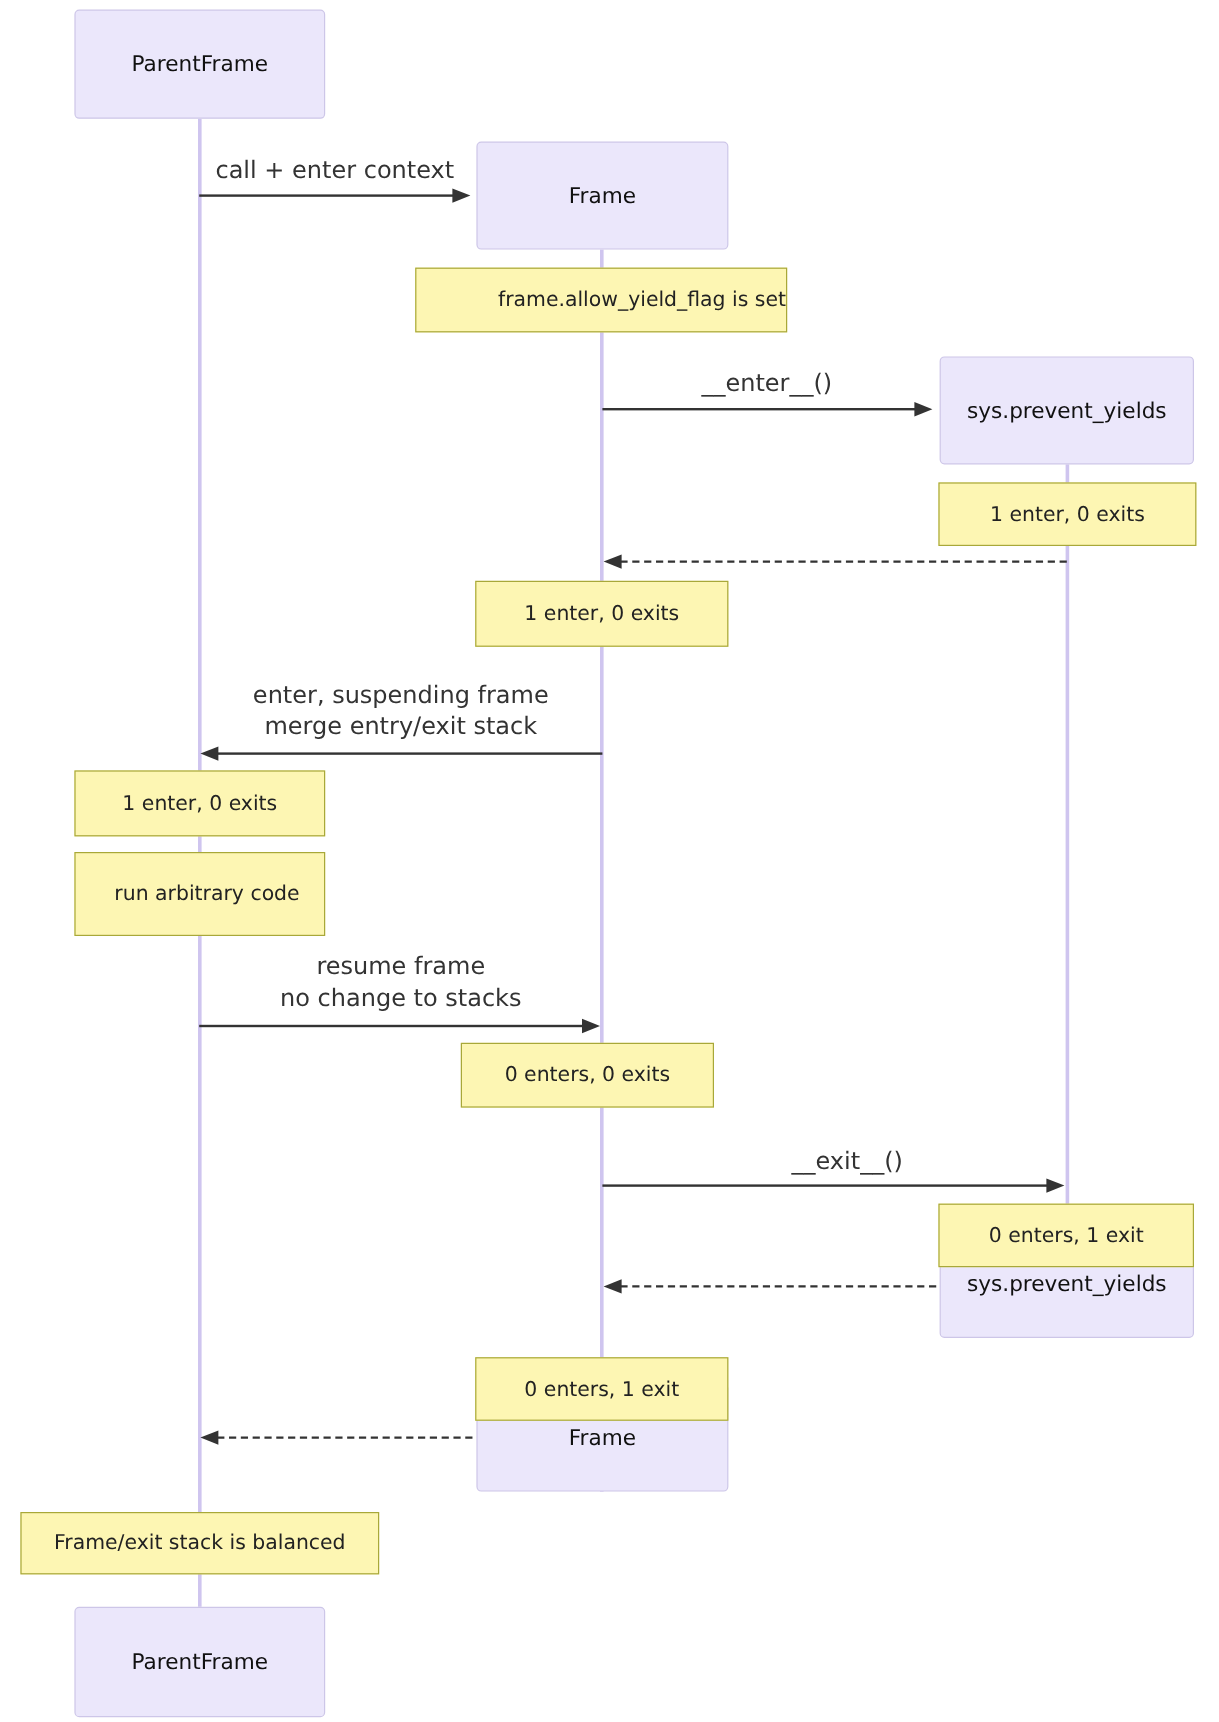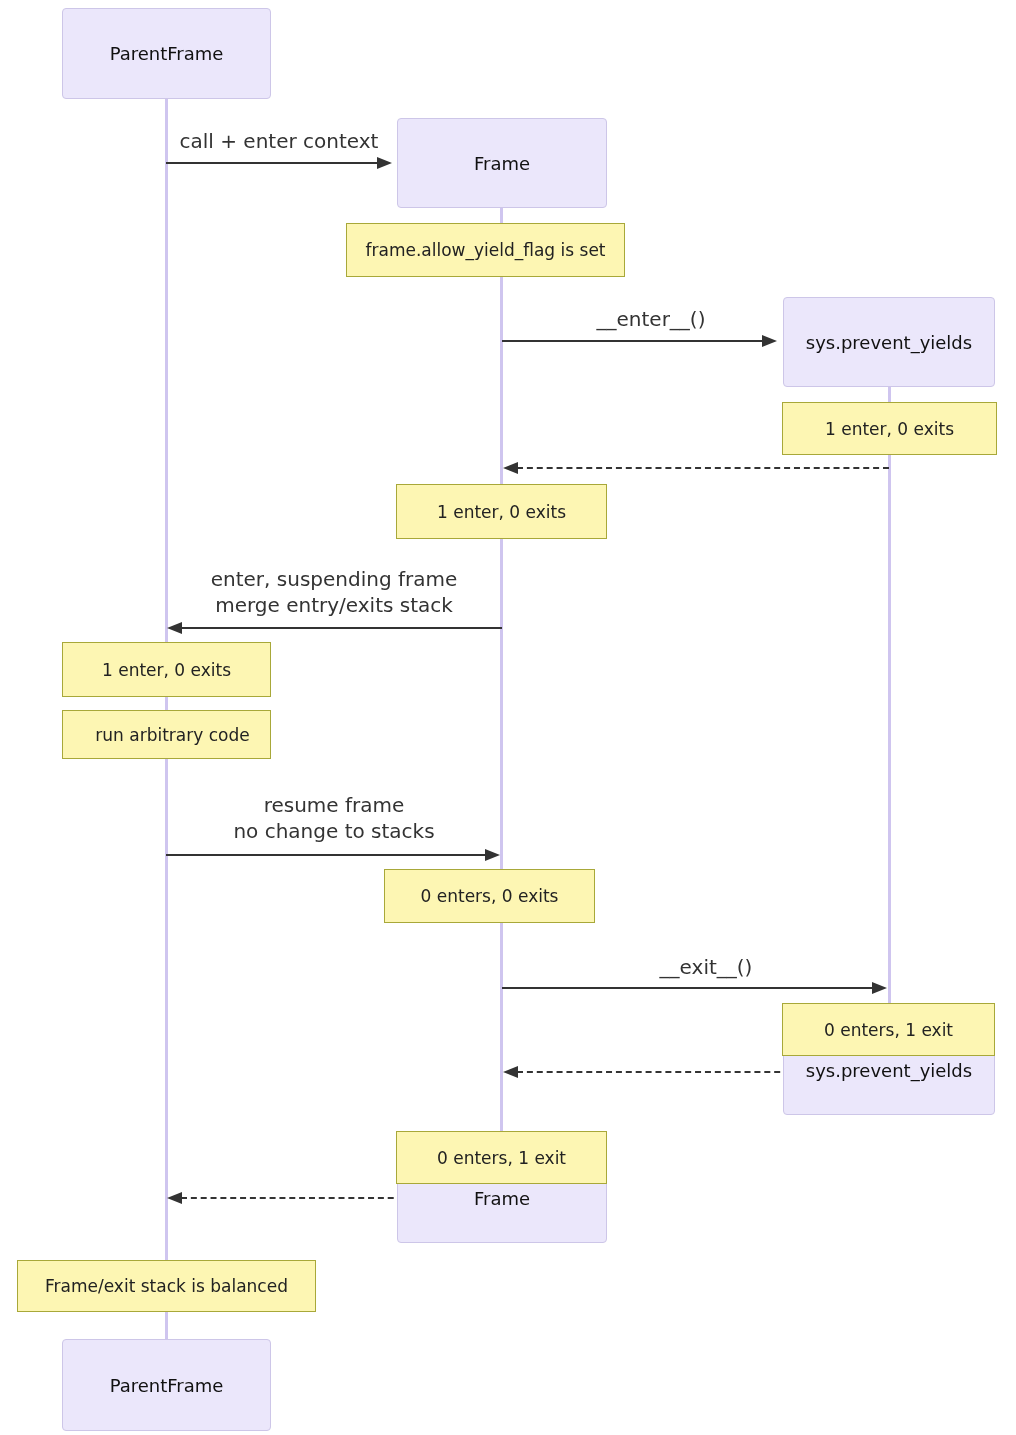--- a/index.html
+++ b/index.html
@@ -33,30 +33,30 @@
   <div class="lifeline" style="left:165px;top:99px;height:1240px;"></div>
   <div class="lifeline" style="left:500px;top:208px;height:1035px;"></div>
   <div class="lifeline" style="left:888px;top:387px;height:728px;"></div>
 
   <div class="msg-line" style="left:166px;top:162px;width:212px;"></div>
   <div class="head-r" style="left:377px;top:157px;"></div>
   <div class="msg-label" style="left:279px;top:128px;">call + enter context</div>
 
   <div class="msg-line" style="left:502px;top:340px;width:261px;"></div>
   <div class="head-r" style="left:762px;top:335px;"></div>
-  <div class="msg-label" style="left:639px;top:306px;margin-left:12px;">__enter__()</div>
+  <div class="msg-label" style="left:639px;top:306px;">__enter__()</div>
 
   <div class="msg-line dashed" style="left:517px;top:467px;width:372px;"></div>
   <div class="head-l" style="left:503px;top:462px;"></div>
 
   <div class="msg-line" style="left:181px;top:627px;width:321px;"></div>
   <div class="head-l" style="left:167px;top:622px;"></div>
   <div class="msg-label" style="left:334px;top:566px;">
     <div>enter, suspending frame</div>
-    <div>merge entry/exits stack</div>
+    <div>merge entry/exit stack</div>
   </div>
 
   <div class="msg-line" style="left:166px;top:854px;width:320px;"></div>
   <div class="head-r" style="left:485px;top:849px;"></div>
   <div class="msg-label" style="left:334px;top:792px;">
     <div>resume frame</div>
     <div>no change to stacks</div>
   </div>
 
   <div class="msg-line" style="left:502px;top:987px;width:371px;"></div>
@@ -81,33 +81,33 @@
   <div class="actor" style="left:783px;top:1025px;width:212px;height:90px;">
     <span>sys.prevent_yields</span>
   </div>
   <div class="actor" style="left:397px;top:1153px;width:210px;height:90px;">
     <span>Frame</span>
   </div>
   <div class="actor" style="left:62px;top:1339px;width:209px;height:92px;">
     <span>ParentFrame</span>
   </div>
 
-  <div class="note" style="left:346px;top:223px;width:279px;height:54px;">
+  <div class="note" style="left:346px;top:223px;width:310px;height:54px;justify-content:flex-end;">
     <span>frame.allow_yield_flag is set</span>
   </div>
   <div class="note" style="left:782px;top:402px;width:215px;height:53px;">
     <span>1 enter, 0 exits</span>
   </div>
   <div class="note" style="left:396px;top:484px;width:211px;height:55px;">
     <span>1 enter, 0 exits</span>
   </div>
   <div class="note" style="left:62px;top:642px;width:209px;height:55px;">
     <span>1 enter, 0 exits</span>
   </div>
-  <div class="note" style="left:62px;top:710px;width:209px;height:49px;padding-left:12px;">
+  <div class="note" style="left:62px;top:710px;width:209px;height:70px;padding-left:12px;">
     <span>run arbitrary code</span>
   </div>
   <div class="note" style="left:384px;top:869px;width:211px;height:54px;">
     <span>0 enters, 0 exits</span>
   </div>
   <div class="note" style="left:782px;top:1003px;width:213px;height:53px;">
     <span>0 enters, 1 exit</span>
   </div>
   <div class="note" style="left:396px;top:1131px;width:211px;height:53px;">
     <span>0 enters, 1 exit</span>

